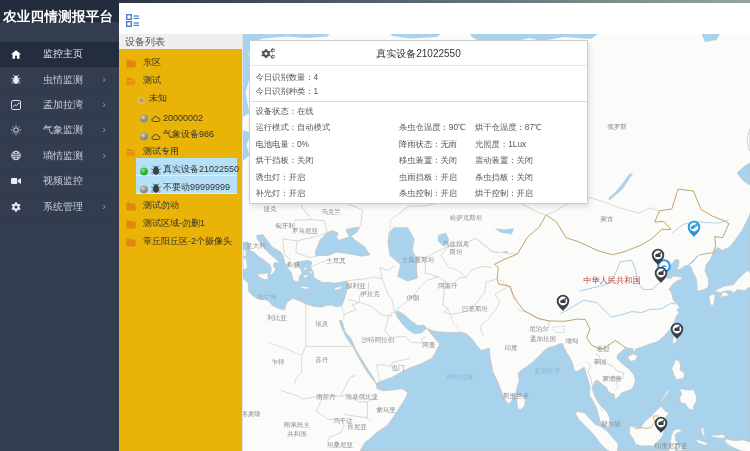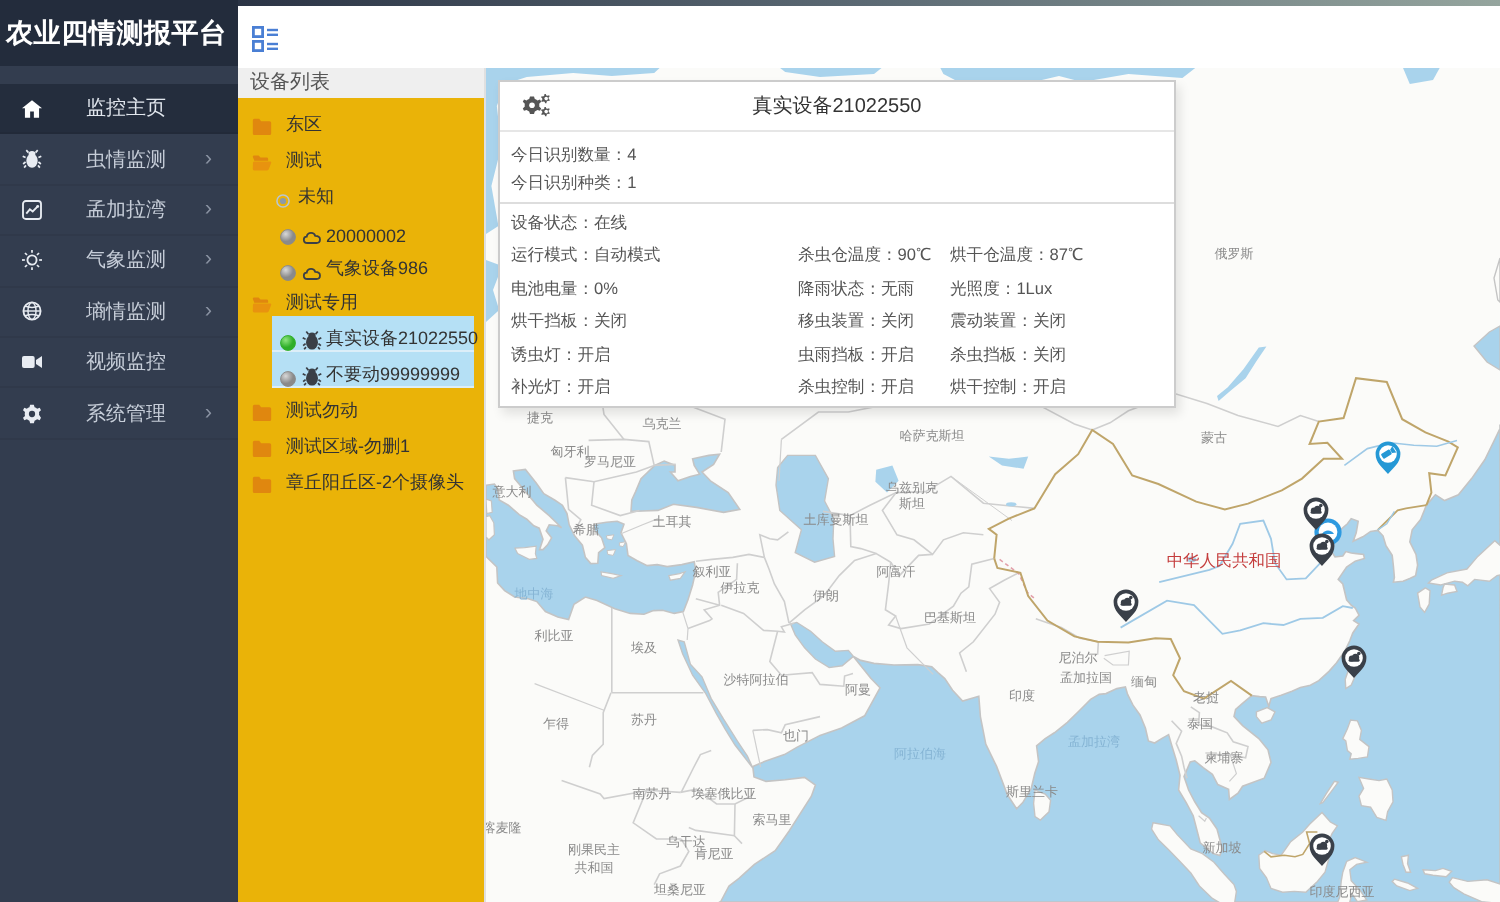--- a/index.html
+++ b/index.html
@@ -1,19 +1,19 @@
 <!DOCTYPE html>
 <html><head><meta charset="utf-8">
 <style>
 *{margin:0;padding:0;box-sizing:border-box;}
 html,body{width:750px;height:451px;overflow:hidden;font-family:"Liberation Sans",sans-serif;}
 .app{position:relative;width:750px;height:451px;background:#fff;}
 .sidebar{position:absolute;left:0;top:0;width:119px;height:451px;background:#333d4f;}
-.logo{height:33px;background:#232c3c;color:#fff;font-size:13.5px;font-weight:bold;line-height:33px;padding-left:3px;letter-spacing:0.3px;white-space:nowrap;}
-.menu{padding-top:9px;text-align:right;}
+.logo{height:22px;background:#232c3c;color:#fff;font-size:13.5px;font-weight:bold;line-height:33px;padding-left:3px;letter-spacing:0.3px;white-space:nowrap;}
+.menu{padding-top:20px;text-align:right;}
 .item{position:relative;height:25.4px;display:flex;align-items:center;color:#c6cdd8;font-size:10px;border-bottom:1px solid rgba(0,0,0,0.05);}
 .item.active{background:#242d3d;color:#e2e7ee;}
 .mi{width:10px;margin-left:11px;display:flex;align-items:center;}
 .mt{margin-left:22px;}
 .arr{position:absolute;right:13px;color:#8a93a3;font-size:11px;top:50%;transform:translateY(-55%);}
 .topstrip{position:absolute;left:119px;top:0;width:631px;height:3px;background:linear-gradient(to right,#2b3445,#5c6a74,#95a59e);}
 .topbar{position:absolute;left:119px;top:3px;width:631px;height:31px;background:#fff;}
 .topbar .ticon{position:absolute;left:7px;top:10px;}
 .devpanel{position:absolute;left:119px;top:34px;width:124px;height:417px;background:#eab308;border-right:1px solid #e0e0e0;}
 .devhead{height:15px;background:#efefef;color:#555;font-size:10px;line-height:15px;padding-left:6px;}

